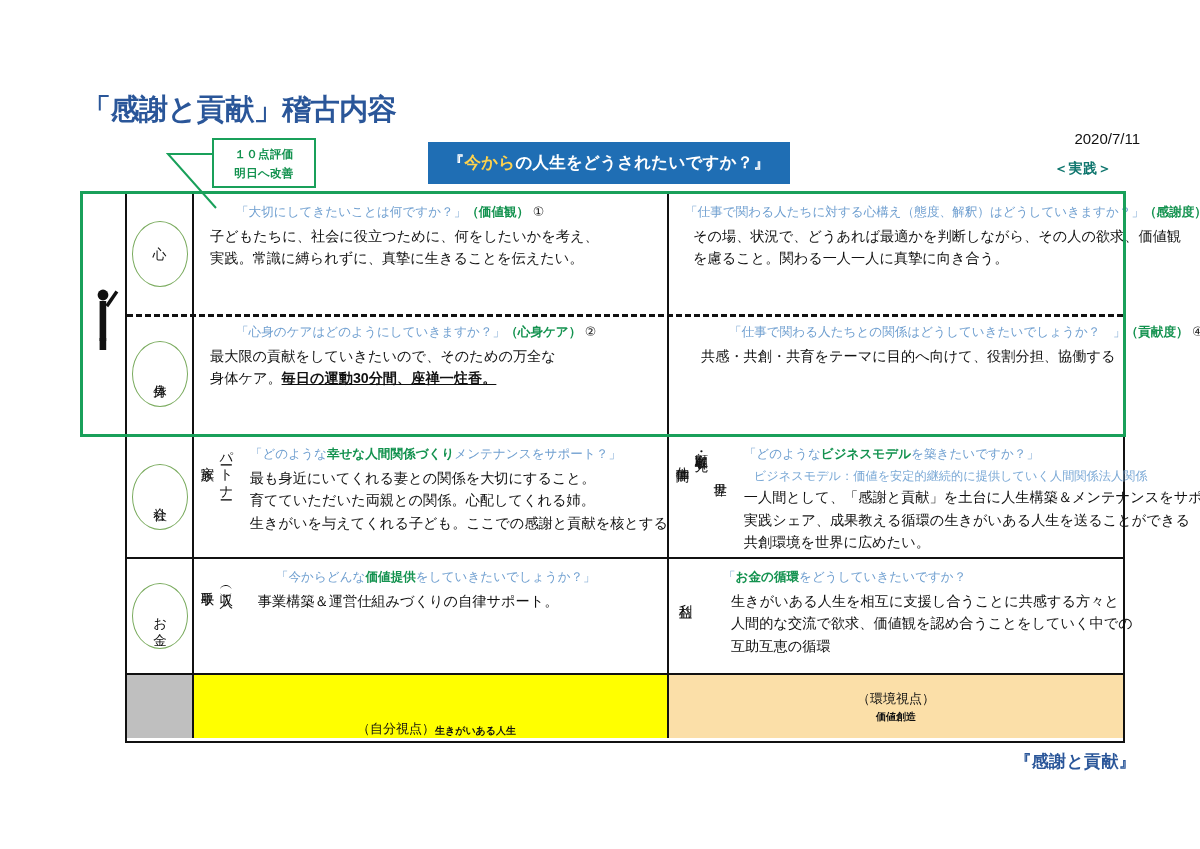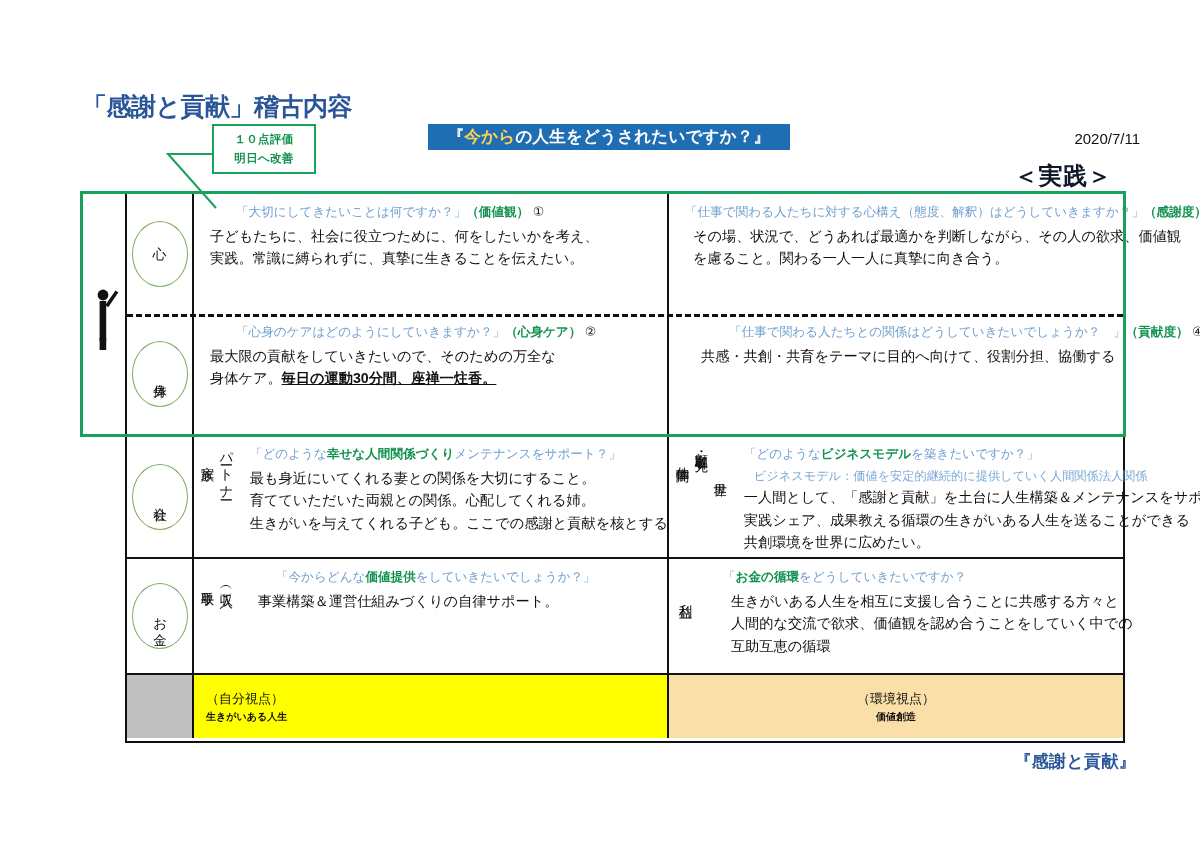--- a/index.html
+++ b/index.html
@@ -12,56 +12,55 @@
     font-family: "Liberation Sans", "DejaVu Sans", sans-serif;
     position: relative;
     overflow: hidden;
     color: #111;
   }
 
   
   #page-title {
     position: absolute;
     left: 82px; top: 90px;
-    font-size: 25px;
+    font-size: 29px;
     font-weight: bold;
     color: #2a5699;
     letter-spacing: -0.5px;
     white-space: nowrap;
   }
 
   #eval-callout {
     position: absolute;
-    left: 212px; top: 124px;
+    left: 212px; top: 138px;
     width: 104px; height: 50px;
     border: 2px solid #19a05a;
     background: #ffffff;
     z-index: 6;
     padding-top: 5px;
-    font-family: Liberation Mono, monospace;
   }
   #eval-callout .line {
     font-size: 11.5px;
     font-weight: bold;
     color: #13924f;
     text-align: center;
     line-height: 1.65;
     letter-spacing: 0.3px;
   }
   #callout-leader {
     position: absolute;
     left: 150px; top: 148px;
     width: 70px; height: 62px;
     z-index: 5;
   }
 
   #banner {
     position: absolute;
-    left: 428px; top: 124px;
-    width: 362px; height: 26px;
+    left: 428px; top: 142px;
+    width: 362px; height: 42px;
     background: #1f6eb4;
     display: flex; align-items: center; justify-content: center;
     z-index: 6;
   }
   #banner .btxt {
     font-size: 16.5px;
     font-weight: bold;
     color: #ffffff;
     white-space: nowrap;
     letter-spacing: 0.2px;
@@ -70,23 +69,23 @@
 
   #doc-date {
     position: absolute;
     right: 60px; top: 130px;
     font-size: 15px;
     color: #111;
   }
   #practice-label {
     position: absolute;
     right: 88px; top: 160px;
-    font-size: 24px;
-    font-weight: bold;
-    color: #0f172a;
+    font-size: 14px;
+    font-weight: bold;
+    color: #0f766e;
     letter-spacing: 0.5px;
   }
 
   
   #grid {
     position: absolute;
     left: 125px; top: 192px;
     width: 1000px; height: 551px;
     border: 2.5px solid #111;
     background: #fff;
@@ -205,22 +204,22 @@
   
   .sum-gray {
     width: 67px; flex: 0 0 67px;
     background: #bfbfbf;
     border-right: 2.5px solid #111;
   }
   .sum-yellow {
     width: 475px; flex: 0 0 475px;
     background: #ffff00;
     border-right: 2.5px solid #111;
-    display: flex; flex-direction: column;
-    align-items: flex-start; justify-content: center; padding-left: 12px;
+    display: flex; flex-direction: row;
+    align-items: flex-end; justify-content: center; padding-left: 12px;
   }
   .sum-tan {
     flex: 1 1 auto;
     background: #fbdfa8;
     display: flex; flex-direction: column;
     align-items: center; justify-content: center;
   }
   .sum-top { font-size: 13px; color: #111; line-height: 1.5; }
   .sum-bot { font-size: 10px; color: #111; font-weight: bold; line-height: 1.5; }
 

